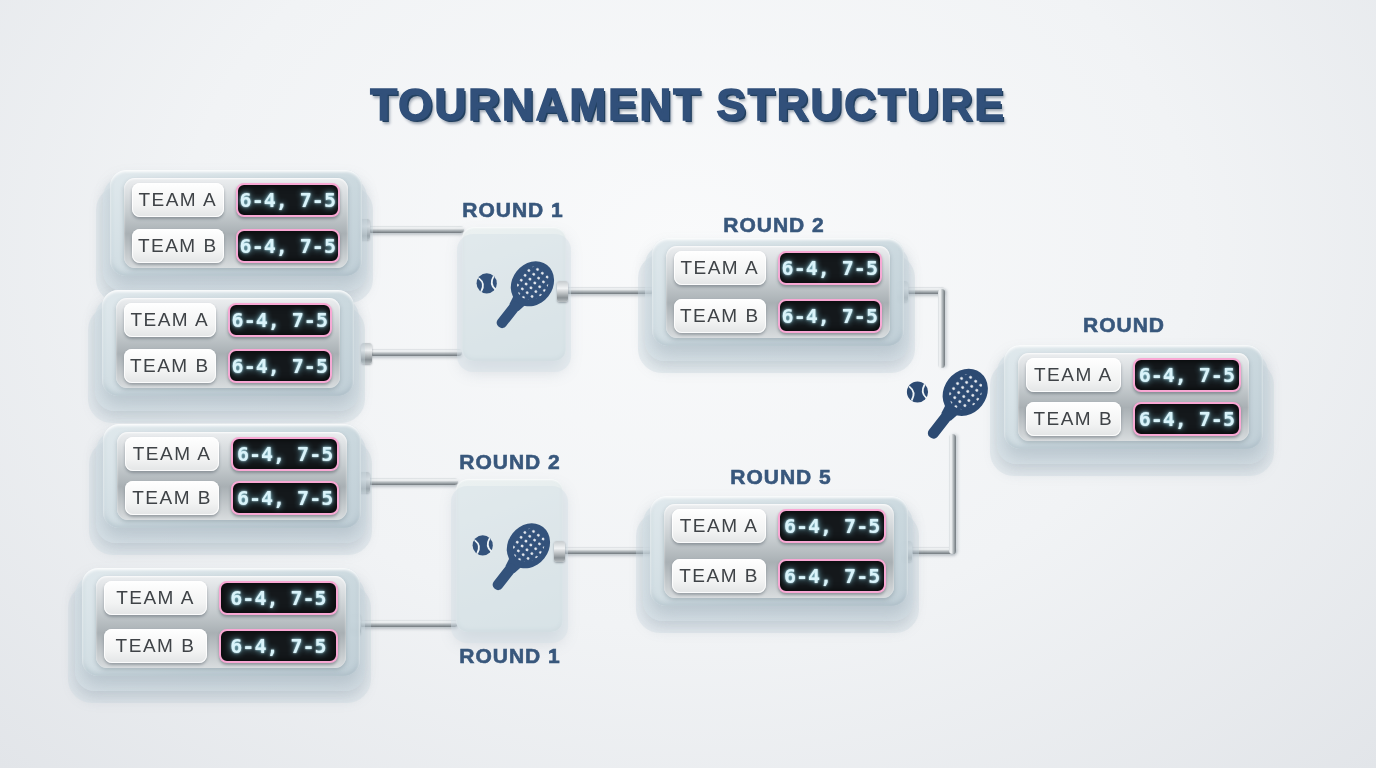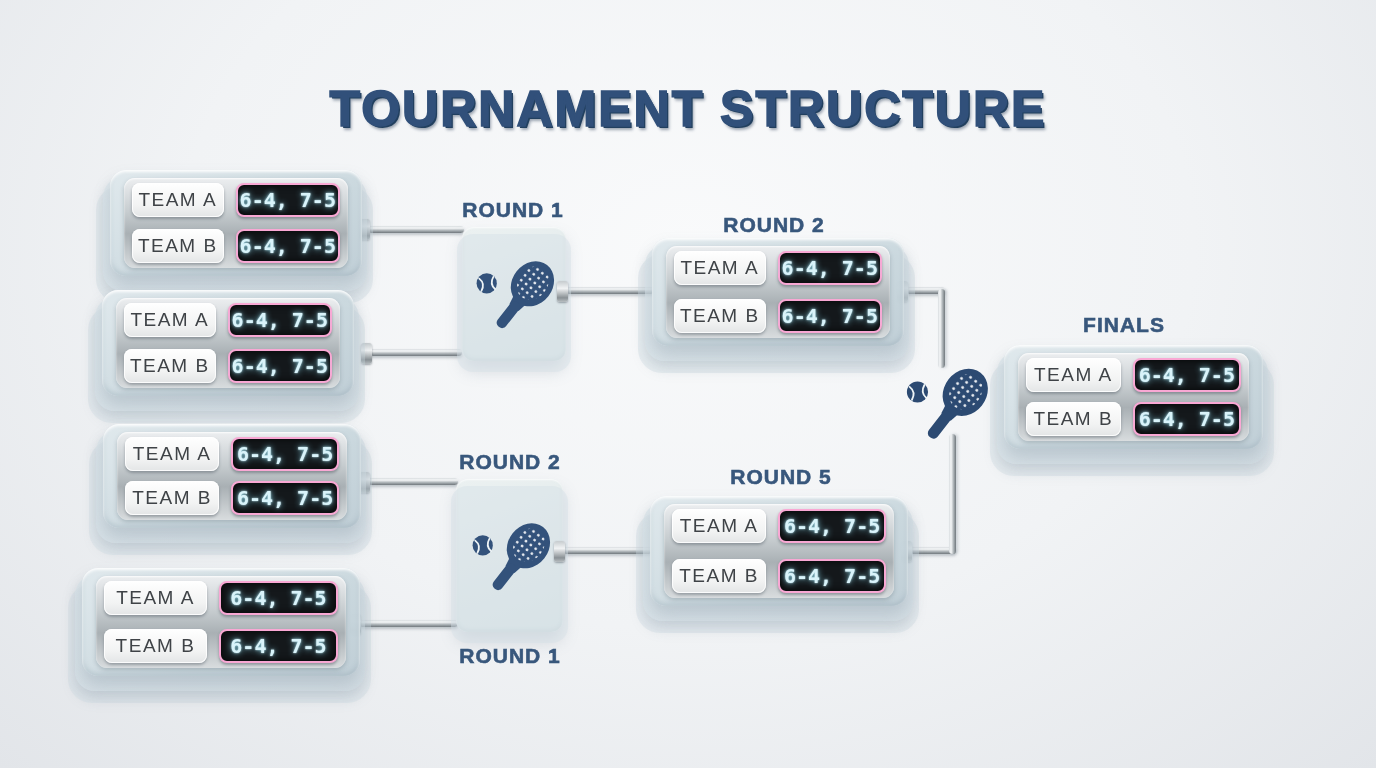--- a/index.html
+++ b/index.html
@@ -6,21 +6,21 @@
   body{
     width:1376px;height:768px;overflow:hidden;position:relative;
     font-family:"Liberation Sans", sans-serif;
     background: radial-gradient(ellipse at 50% 32%, #f9fafb 0%, #f1f3f5 52%, #e2e5e9 100%);
   }
   .stage{position:absolute;left:0;top:0;width:1376px;height:768px;}
 
   
   .title{
     position:absolute;top:80px;left:0;width:100%;text-align:center;
-    font-size:50px;font-weight:bold;letter-spacing:2px;color:#31507a;
+    font-size:44px;font-weight:bold;letter-spacing:2px;color:#31507a;
     -webkit-text-stroke:1.6px #31507a;
     text-shadow:2px 2px 0 #22405f, 3px 4px 3px rgba(22,42,72,.4), 0 -1px 0 rgba(255,255,255,.5);
     white-space:nowrap;
   }
 
   
   .round-label{
     position:absolute;transform:translateX(-50%);
     font-size:21px;font-weight:bold;letter-spacing:1px;color:#38577c;
     -webkit-text-stroke:.6px #38577c;
@@ -225,21 +225,21 @@
         <div class="pill">TEAM A</div>
         <div class="lcd">6-4, 7-5</div>
       </div>
       <div class="trow">
         <div class="pill">TEAM B</div>
         <div class="lcd">6-4, 7-5</div>
       </div>
     </div>
   </div>
 
-  <div class="round-label" style="left:1124px;top:313px;">FINALS</div>
+  <div class="round-label" style="left:1124px;top:313px;">ROUND</div>
   <div class="match-card" style="left:1004px;top:345px;width:259px;height:104px;">
     <div class="face"></div>
     <div class="tray"></div>
     <div class="rows">
       <div class="trow">
         <div class="pill">TEAM A</div>
         <div class="lcd">6-4, 7-5</div>
       </div>
       <div class="trow">
         <div class="pill">TEAM B</div>

